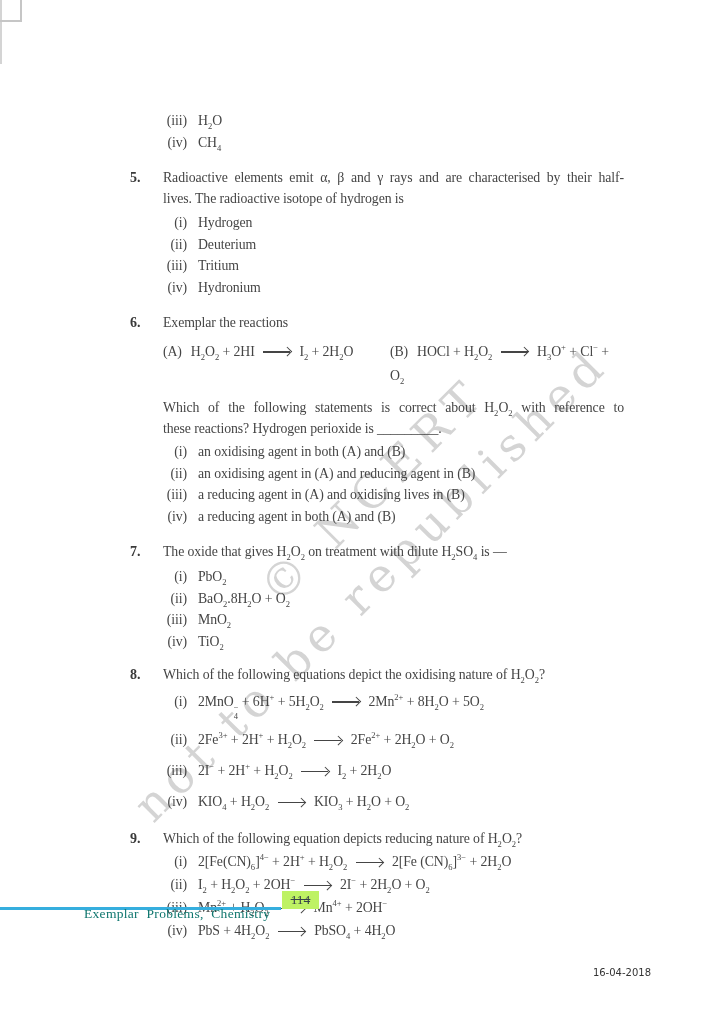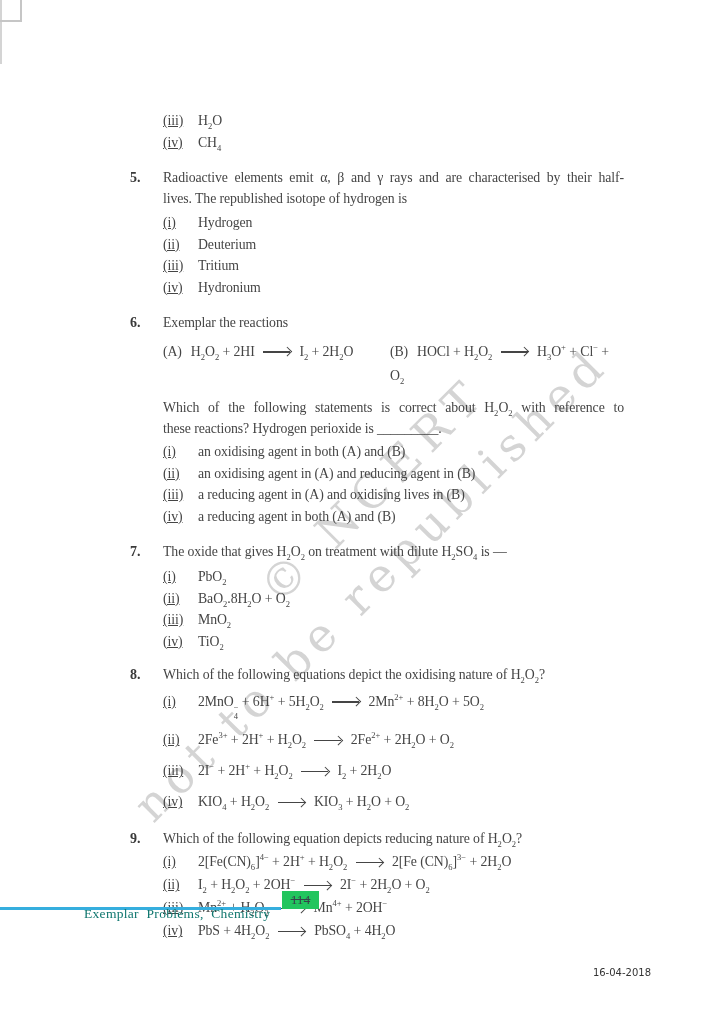--- a/index.html
+++ b/index.html
@@ -23,21 +23,21 @@
            font-size:13.8px;line-height:21px;letter-spacing:-0.1px;}
 
   .carry{margin-left:33px;}
   .q{display:flex;}
   .qnum{flex:0 0 33px;font-weight:bold;color:#3a3a3a;font-size:14px;}
   .qbody{flex:1;min-width:0;}
   .line{display:block;}
   .just{text-align:justify;text-align-last:justify;}
 
   .opt{display:flex;align-items:baseline;line-height:21.5px;}
-  .optlabel{flex:0 0 24px;text-align:left;text-decoration:underline;}
+  .optlabel{flex:0 0 24px;text-align:right;}
   .opttext{margin-left:11px;}
   .opts{margin-top:3px;}
   .opt.carry-row{line-height:22px;}
 
   .q5{margin-top:13px;} .q6{margin-top:14px;} .q7{margin-top:14px;}
   .q8{margin-top:12px;} .q9{margin-top:6px;}
 
   .reaction-row{display:flex;margin-top:7px;line-height:24px;}
   .reaction-a{flex:0 0 227px;}
   .rlabel{margin-right:9px;}
@@ -56,21 +56,21 @@
   .arrow{display:inline-block;width:27px;height:1.4px;background:currentColor;
          vertical-align:3.5px;margin:0 6px 0 5px;position:relative;}
   .arrow::after{content:"";position:absolute;right:0;top:-3px;width:6.5px;height:6.5px;
                 box-sizing:border-box;border-top:1.4px solid currentColor;
                 border-right:1.4px solid currentColor;transform:rotate(45deg);}
 
   
   .footer-rule{position:absolute;left:0;top:907px;width:281px;height:3px;background:#35aede;}
   .footer-text{position:absolute;left:84px;top:890px;font-size:13.5px;color:#0f766e;
                letter-spacing:0.3px;word-spacing:4px;margin-top:16px;}
-  .page-badge{position:absolute;left:282px;top:891px;width:37px;height:18px;background:#22c55e;
+  .page-badge{position:absolute;left:282px;top:891px;width:37px;height:18px;background:#bef264;
               color:#37424a;font-size:13.5px;text-align:center;line-height:18px;
               text-decoration:line-through;}
   .date-stamp{position:absolute;right:73px;top:967px;font-size:10px;color:#333;
               font-family:"DejaVu Sans","Liberation Sans",sans-serif;}
 </style>
 </head>
 <body>
 
 <div class="page">
 
@@ -92,21 +92,21 @@
       <div class="opt carry-row">
         <span class="optlabel">(iv)</span>
         <span class="opttext">CH<sub>4</sub></span>
       </div>
     </div>
 
     <div class="q q5">
       <div class="qnum">5.</div>
       <div class="qbody">
         <span class="line just">Radioactive elements emit α, β and γ rays and are characterised by their half-</span>
-        <span class="line">lives. The republished isotope of hydrogen is</span>
+        <span class="line">lives. The radioactive isotope of hydrogen is</span>
         <div class="opts">
           <div class="opt">
             <span class="optlabel">(i)</span>
             <span class="opttext">Hydrogen</span>
           </div>
           <div class="opt">
             <span class="optlabel">(ii)</span>
             <span class="opttext">Deuterium</span>
           </div>
           <div class="opt">

